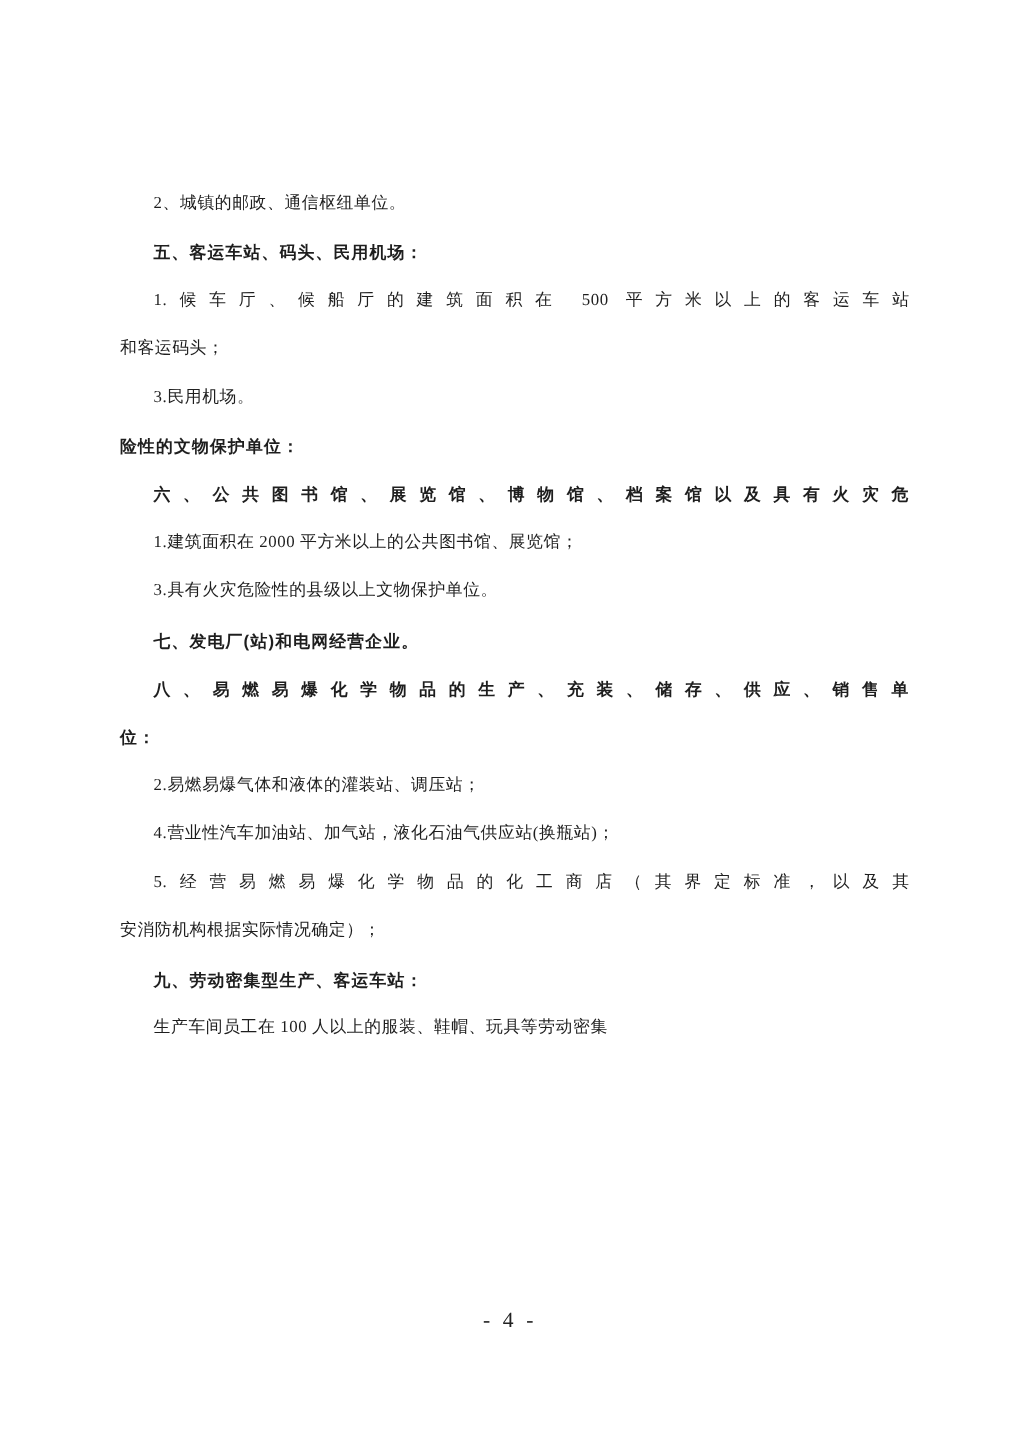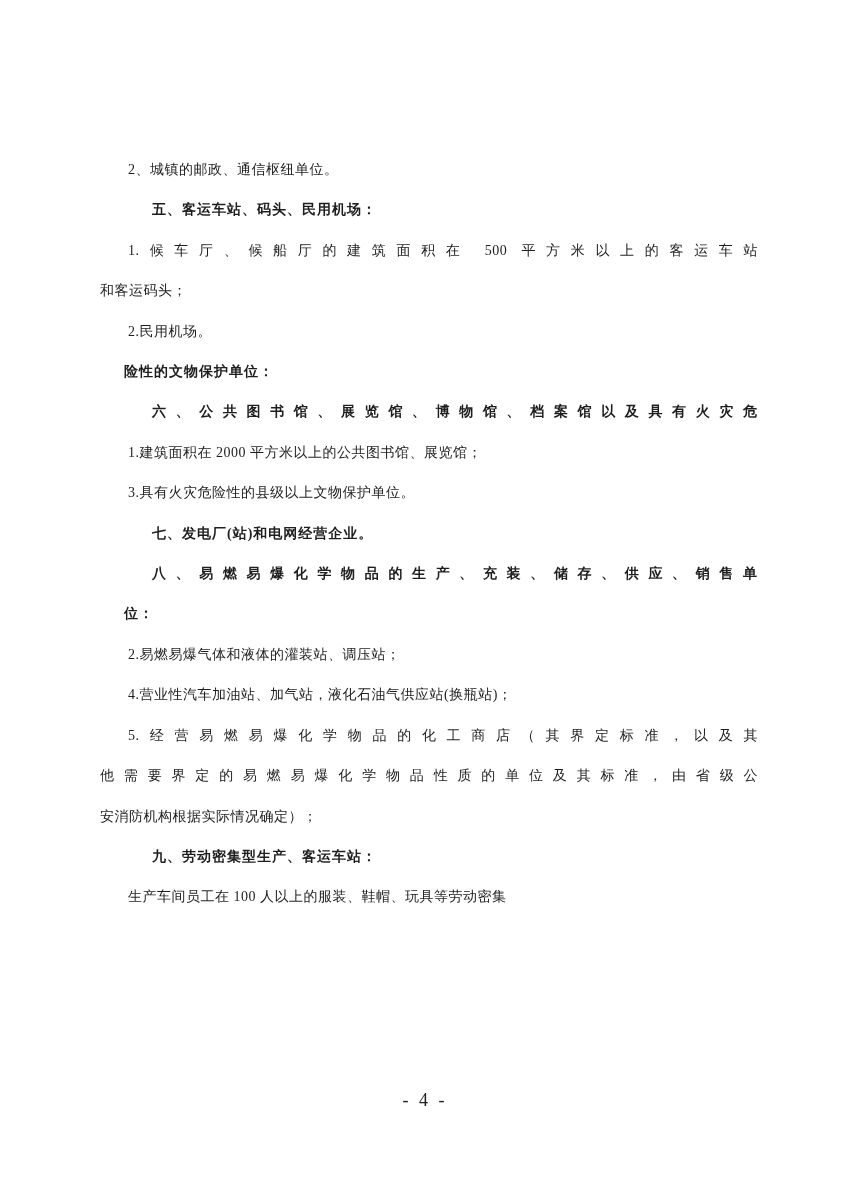--- a/index.html
+++ b/index.html
@@ -31,23 +31,22 @@
     line-height: 40.4px;
     letter-spacing: 0.5px;
     white-space: normal;
   }
   .indent {
     text-indent: 2em;
   }
   
   .hei {
     font-weight: 700;
-    font-family: Liberation Serif, serif;
+    font-family: Liberation Sans, sans-serif;
     letter-spacing: 1px;
-    margin-left: 24px;
   }
   
   .fill {
     text-align: justify;
     text-align-last: justify;
   }
   .page-number {
     position: absolute;
     top: 1090px;
     left: 0;
@@ -62,32 +61,31 @@
 </head>
 <body>
 
 <div class="page">
 
   <div class="content">
     <div class="line indent">2、城镇的邮政、通信枢纽单位。</div>
     <div class="line indent hei">五、客运车站、码头、民用机场：</div>
     <div class="line indent fill">1.候车厅、候船厅的建筑面积在 500 平方米以上的客运车站</div>
     <div class="line">和客运码头；</div>
-    <div class="line indent">2.民用机场。</div>
+    <div class="line indent">3.民用机场。</div>
     <div class="line hei">险性的文物保护单位：</div>
     <div class="line indent hei fill">六、公共图书馆、展览馆、博物馆、档案馆以及具有火灾危</div>
     <div class="line indent">1.建筑面积在 2000 平方米以上的公共图书馆、展览馆；</div>
     <div class="line indent">3.具有火灾危险性的县级以上文物保护单位。</div>
     <div class="line indent hei">七、发电厂(站)和电网经营企业。</div>
     <div class="line indent hei fill">八、易燃易爆化学物品的生产、充装、储存、供应、销售单</div>
     <div class="line hei">位：</div>
     <div class="line indent">2.易燃易爆气体和液体的灌装站、调压站；</div>
     <div class="line indent">4.营业性汽车加油站、加气站，液化石油气供应站(换瓶站)；</div>
     <div class="line indent fill">5.经营易燃易爆化学物品的化工商店（其界定标准，以及其</div>
-    <div class="line fill">他需要界定的易燃易爆化学物品性质的单位及其标准，由省级公</div>
     <div class="line">安消防机构根据实际情况确定）；</div>
     <div class="line indent hei">九、劳动密集型生产、客运车站：</div>
     <div class="line indent">生产车间员工在 100 人以上的服装、鞋帽、玩具等劳动密集</div>
   </div>
 
   <div class="page-number">- 4 -</div>
 
 </div>
 
 </body></html>

